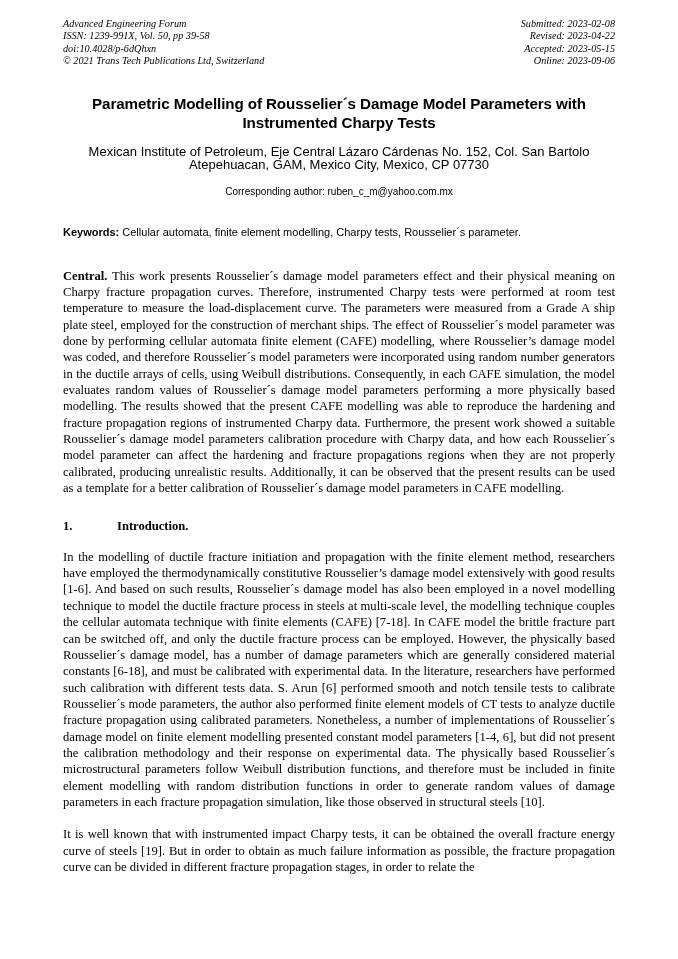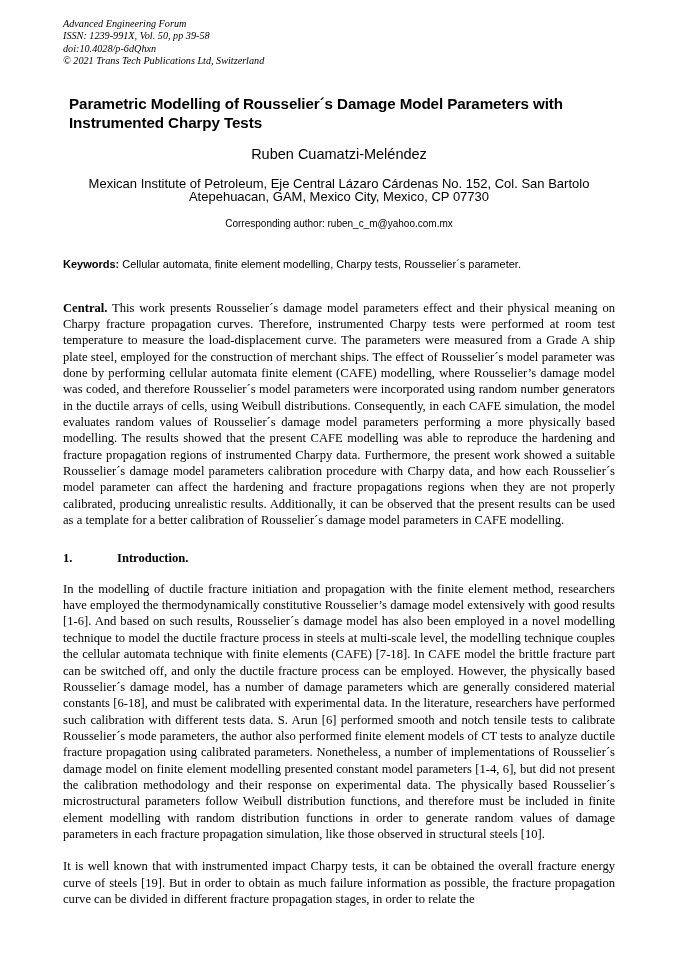--- a/index.html
+++ b/index.html
@@ -37,20 +37,21 @@
   .pub-header .left { text-align: left; }
   .pub-header .right { text-align: right; }
   .pub-header div > div { white-space: nowrap; }
 
   
   .title {
     font-family: "Liberation Sans", sans-serif;
     font-weight: bold;
     font-size: 15.2px;
     line-height: 19.5px;
+    text-align: center;
     margin: 0 6px 12px 6px;
     letter-spacing: -0.1px;
   }
   .author {
     font-family: "Liberation Sans", sans-serif;
     font-size: 14.5px;
     line-height: 18px;
     text-align: center;
     margin-bottom: 14px;
   }
@@ -115,25 +116,30 @@
 
 <div class="page">
 
   <div class="pub-header">
     <div class="left">
       <div>Advanced Engineering Forum</div>
       <div>ISSN: 1239-991X, Vol. 50, pp 39-58</div>
       <div>doi:10.4028/p-6dQhxn</div>
       <div>© 2021 Trans Tech Publications Ltd, Switzerland</div>
     </div>
+    <div class="right">
+      <div>Submitted: 2023-02-08</div>
+      <div>Revised: 2023-04-22</div>
+      <div>Accepted: 2023-05-15</div>
+      <div>Online: 2023-09-06</div>
+    </div>
   </div>
 
   <h1 class="title">Parametric Modelling of Rousselier´s Damage Model Parameters with Instrumented Charpy Tests</h1>
 
-  <div class="author">Ruben Cuamatzi-Meléndez</div>
 
   <div class="affiliation">Mexican Institute of Petroleum, Eje Central Lázaro Cárdenas No. 152, Col. San Bartolo Atepehuacan, GAM, Mexico City, Mexico, CP 07730</div>
 
   <div class="corresponding">Corresponding author: ruben_c_m@yahoo.com.mx</div>
 
   <div class="keywords">
     <span class="kw-label">Keywords:</span>
     <span>Cellular automata, finite element modelling, Charpy tests, Rousselier´s parameter.</span>
   </div>
 

